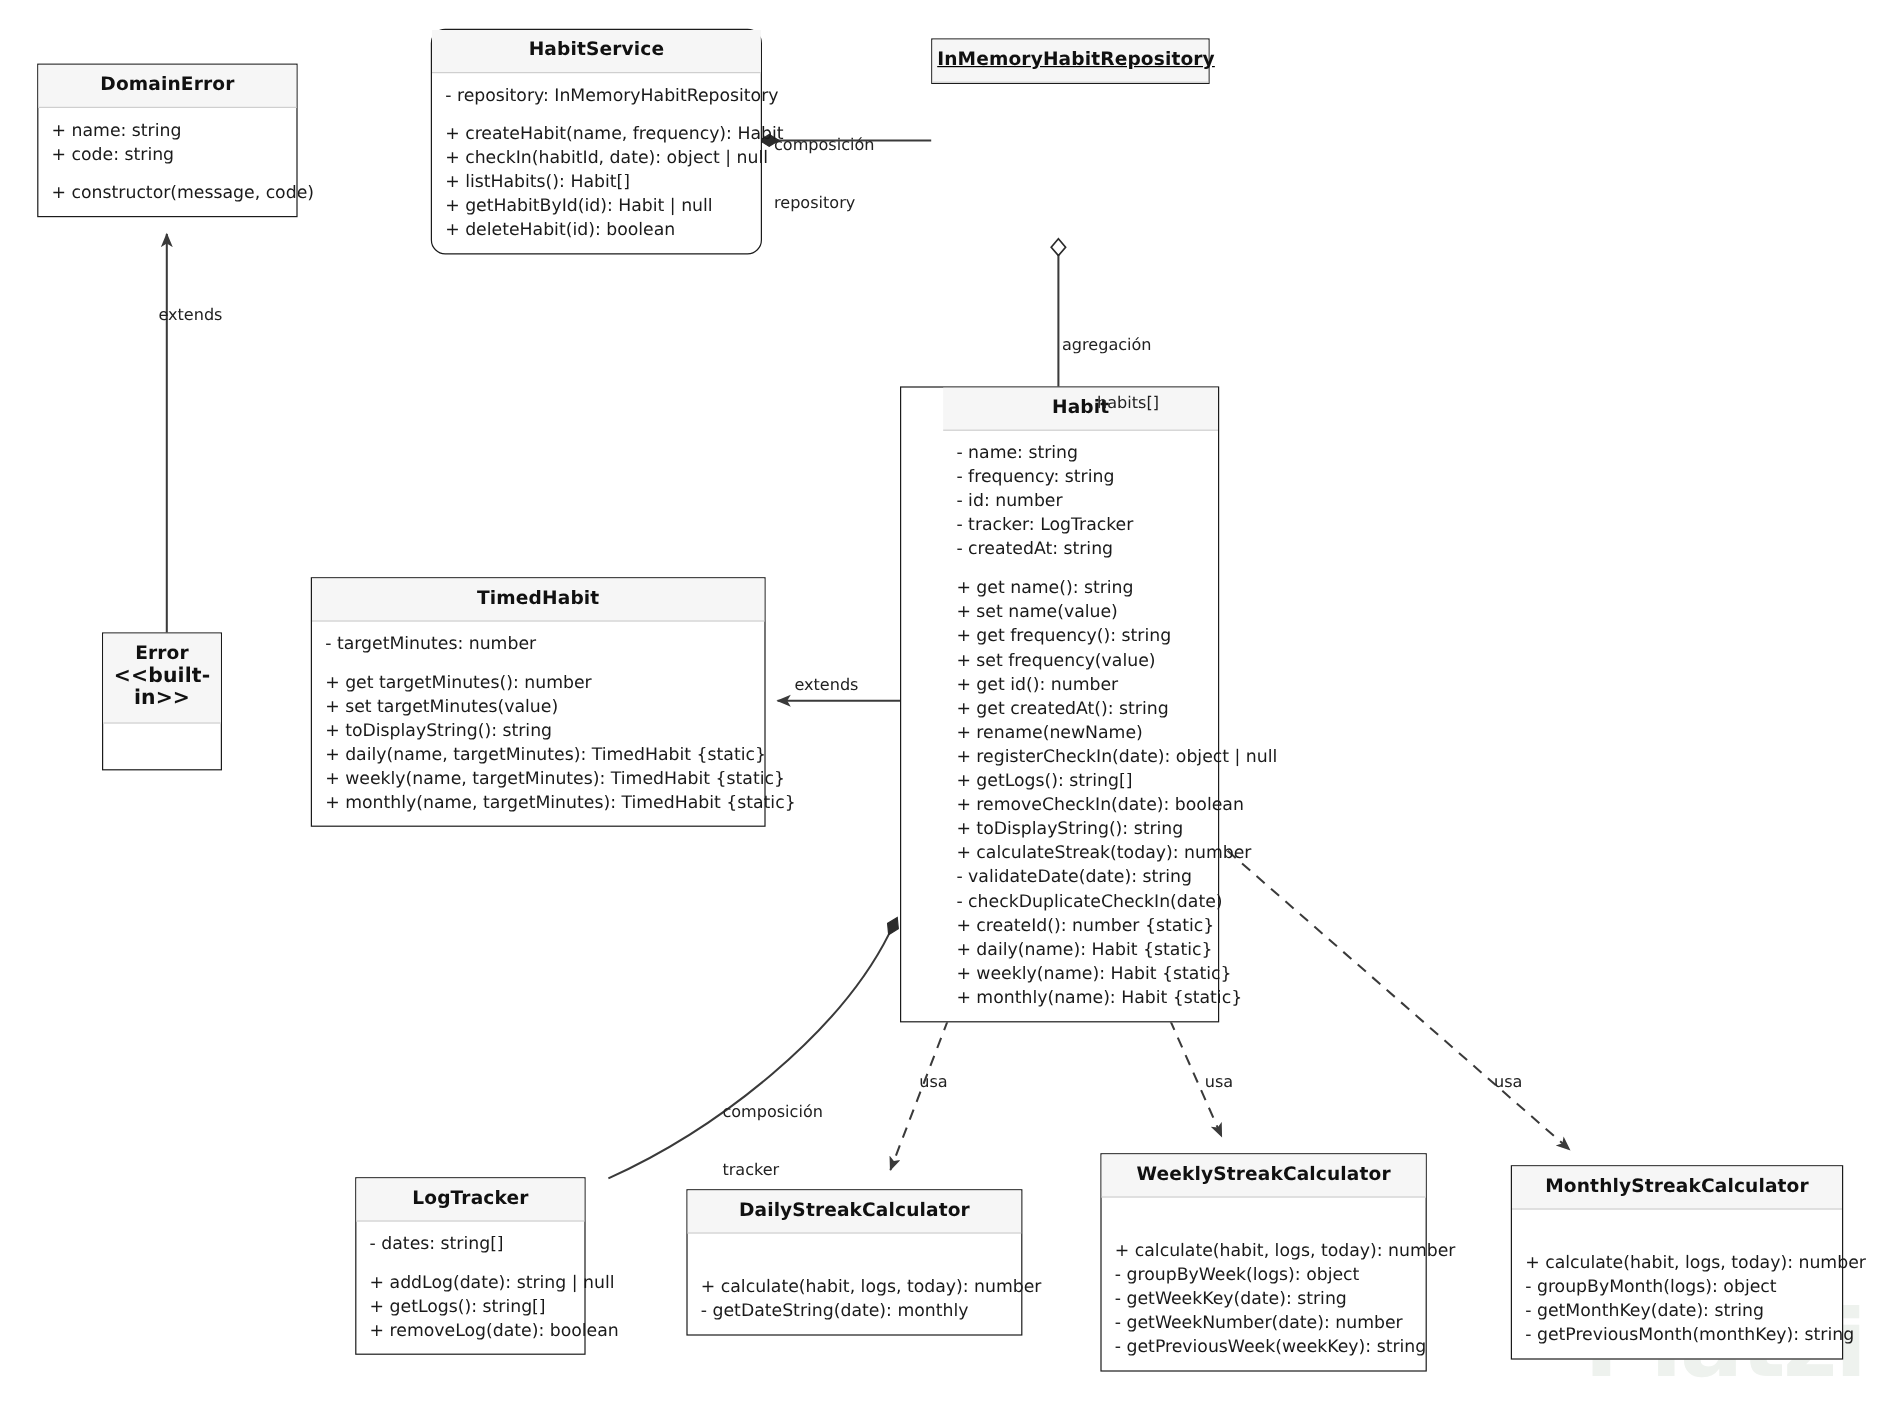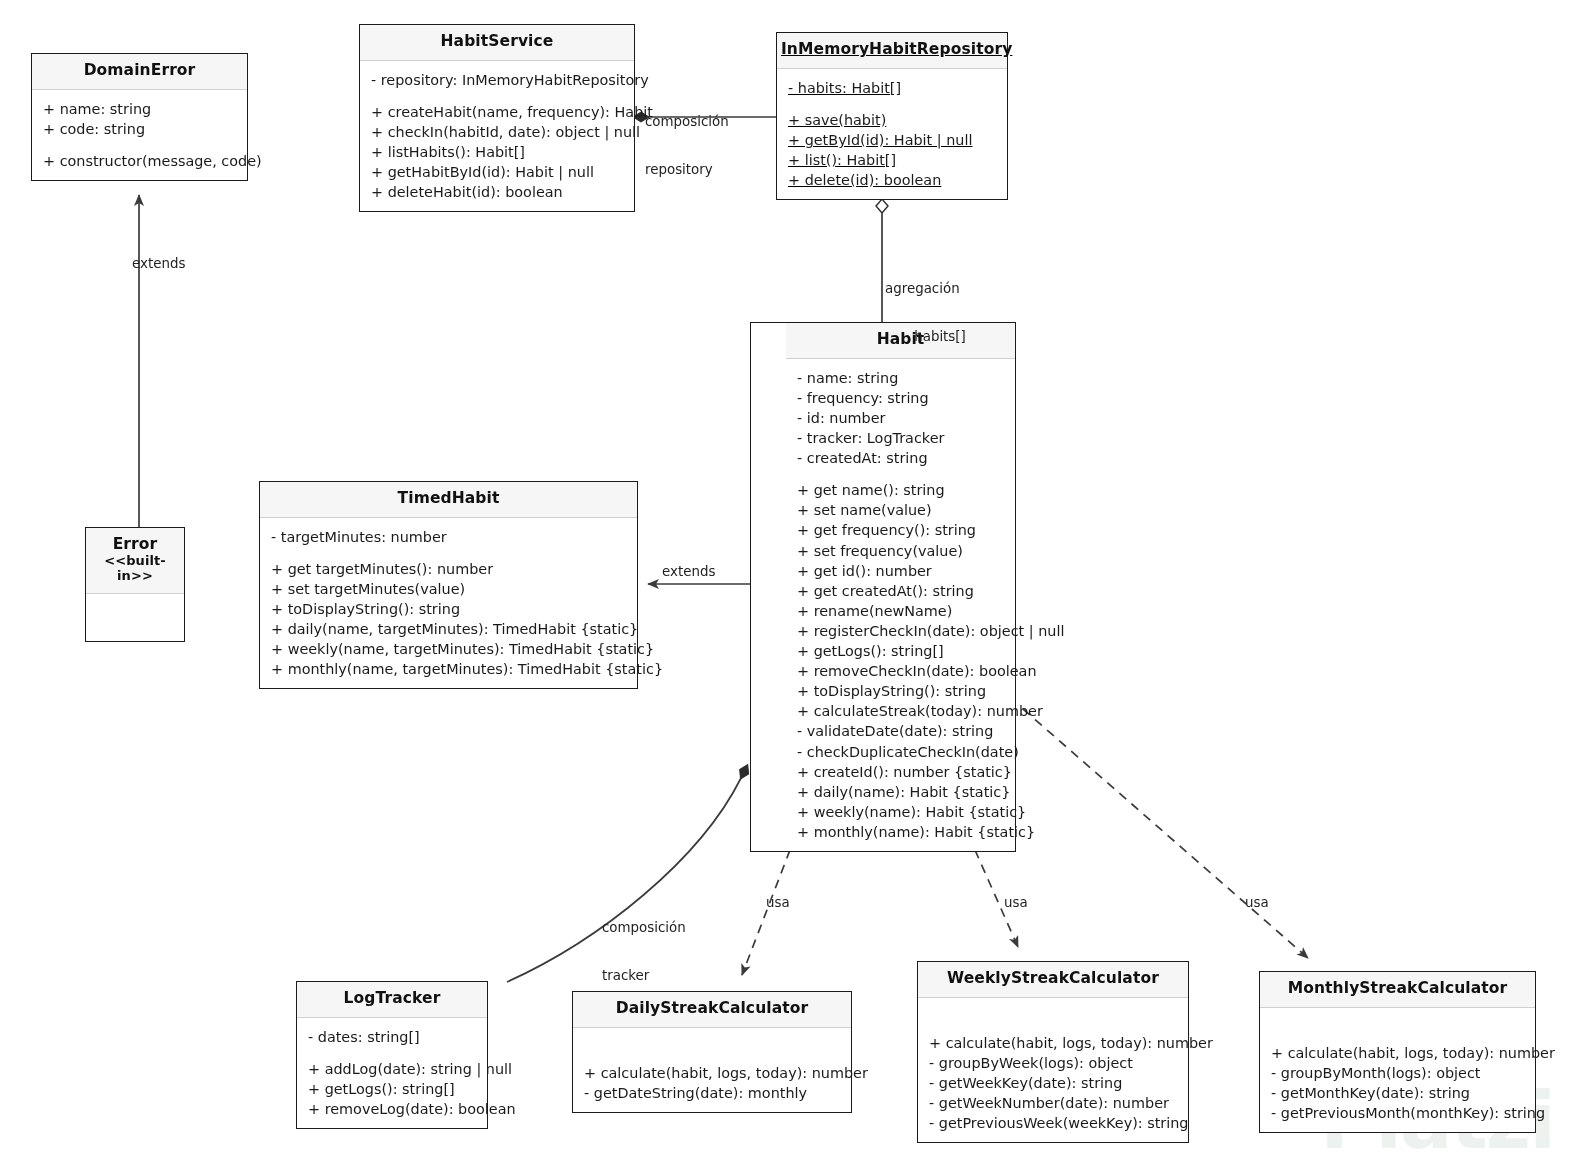--- a/index.html
+++ b/index.html
@@ -31,21 +31,21 @@
     font-weight: bold;
     font-size: 15.5px;
     color: #111111;
     padding: 8px 4px 9px 4px;
     line-height: 1.15;
     letter-spacing: 0.1px;
   }
   .uml-header .stereo {
     display: block;
     font-weight: bold;
-    font-size: 13px;
+    font-size: 17px;
   }
   .uml-section {
     padding: 9px 11px 9px 11px;
   }
   .uml-section.empty-attrs {
     padding-top: 9px;
     padding-bottom: 9px;
     min-height: 14px;
   }
   .uml-member {
@@ -183,43 +183,35 @@
   <div class="uml-class" style="left:31px; top:53px; width:217px;">
     <div class="uml-header">DomainError</div>
     <div class="uml-section">
       <div class="uml-member">+ name: string</div>
       <div class="uml-member">+ code: string</div>
       <div class="divider-gap"></div>
       <div class="uml-member">+ constructor(message, code)</div>
     </div>
   </div>
 
-  <div class="uml-class" style="left:359px; top:24px; width:276px;">
+  <div class="uml-class" style="left:359px; top:24px; width:276px;border-radius:12px;">
     <div class="uml-header">HabitService</div>
     <div class="uml-section">
       <div class="uml-member">- repository: InMemoryHabitRepository</div>
       <div class="divider-gap"></div>
       <div class="uml-member">+ createHabit(name, frequency): Habit</div>
       <div class="uml-member">+ checkIn(habitId, date): object | null</div>
       <div class="uml-member">+ listHabits(): Habit[]</div>
       <div class="uml-member">+ getHabitById(id): Habit | null</div>
       <div class="uml-member">+ deleteHabit(id): boolean</div>
     </div>
   </div>
 
   <div class="uml-class" style="left:776px; top:32px; width:232px;text-decoration:underline;">
     <div class="uml-header">InMemoryHabitRepository</div>
-    <div class="uml-section">
-      <div class="uml-member">- habits: Habit[]</div>
-      <div class="divider-gap"></div>
-      <div class="uml-member">+ save(habit)</div>
-      <div class="uml-member">+ getById(id): Habit | null</div>
-      <div class="uml-member">+ list(): Habit[]</div>
-      <div class="uml-member">+ delete(id): boolean</div>
-    </div>
   </div>
 
   <div class="uml-class" style="left:85px; top:527px; width:100px; height:115px;">
     <div class="uml-header">
       <span>Error</span>
       <span class="stereo">&lt;&lt;built-in&gt;&gt;</span>
     </div>
     <div class="uml-section empty-attrs"></div>
   </div>
 

